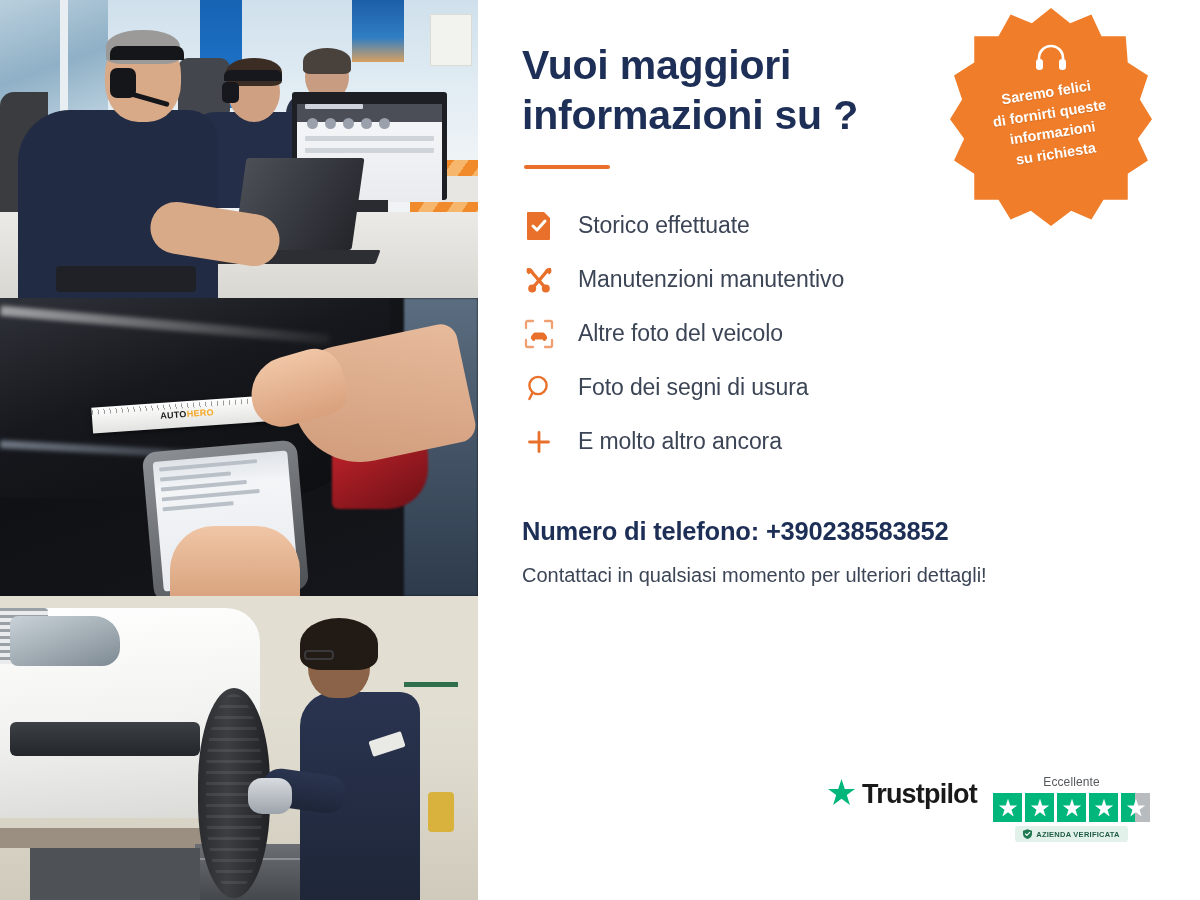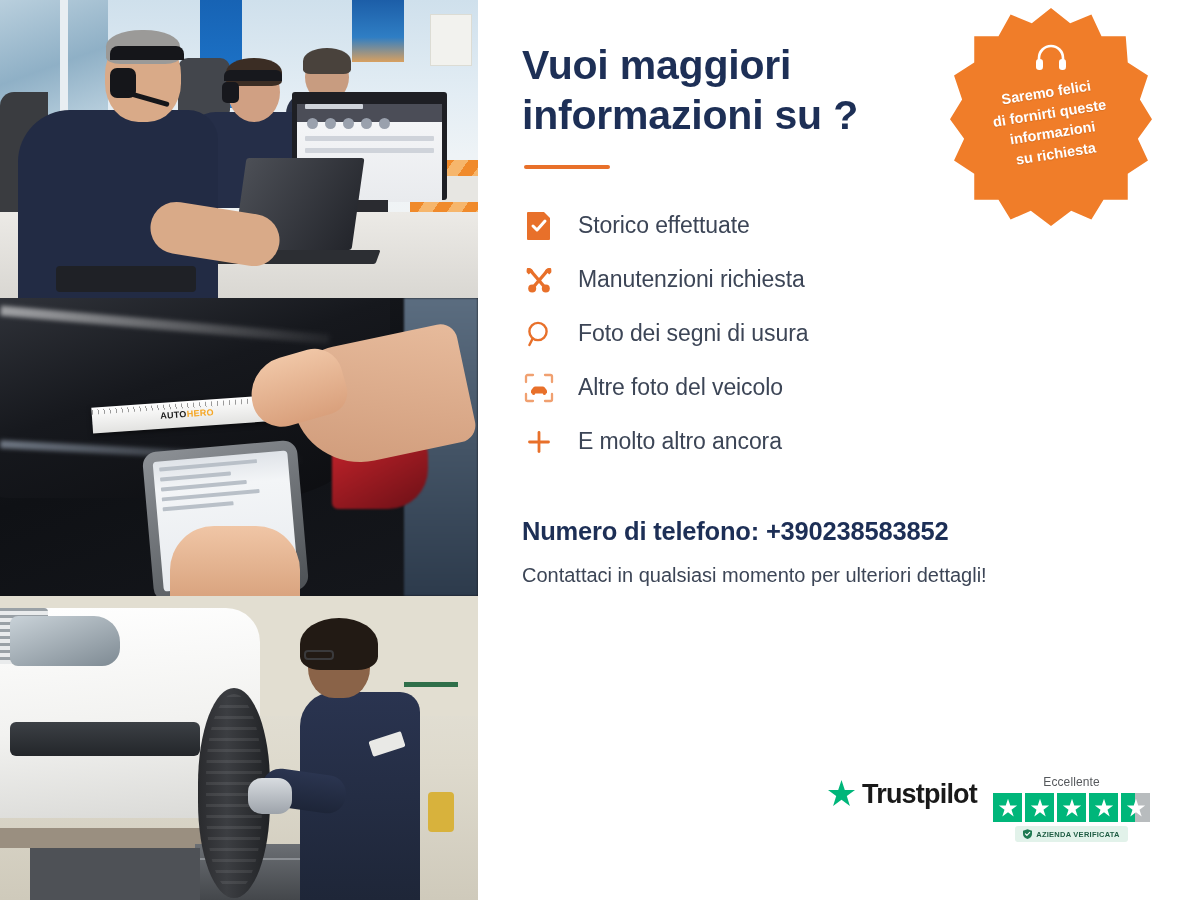--- a/index.html
+++ b/index.html
@@ -323,21 +323,21 @@
 
   
   .trustpilot {
     position: absolute;
     right: 50px;
     bottom: 58px;
     display: flex;
     align-items: center;
     gap: 16px;
   }
-  .tp-logo { display: flex; align-items: flex-end; gap: 7px; }
+  .tp-logo { display: flex; align-items: flex-start; gap: 7px; }
   .tp-logo-name {
     font-size: 27px; font-weight: 700; color: #191919; letter-spacing: -0.8px;
   }
   .tp-rating { display: flex; flex-direction: column; align-items: center; gap: 4px; margin-top: 29px; }
   .tp-excellent {
     font-size: 12px; color: #55585c; letter-spacing: .1px;
   }
   .tp-stars { display: flex; gap: 3px; }
   .tp-star {
     width: 29px; height: 29px; background: #00b67a;
@@ -483,49 +483,49 @@
             <g stroke="#e8702a" stroke-width="3.4" stroke-linecap="round" fill="none">
               <path d="M6.5 5.5L21 22.5"></path>
               <path d="M23.5 5.5L9 22.5"></path>
             </g>
             <path d="M3 3.2c3-1 6.4 1.2 6.4 4.4 0 1-.4 2-.4 2l-2.2-2-2 2-2-2.2s-.6-1.4.2-4.2z" fill="#e8702a"></path>
             <path d="M27 3.2c-3-1-6.4 1.2-6.4 4.4 0 1 .4 2 .4 2l2.2-2 2 2 2-2.2s.6-1.4-.2-4.2z" fill="#e8702a"></path>
             <circle cx="21.8" cy="23.6" r="4" fill="#e8702a"></circle>
             <circle cx="8.2" cy="23.6" r="4" fill="#e8702a"></circle>
           </svg>
         </span>
-        <span class="feature-label">Manutenzioni richiesta</span>
-      </li>
-
-      <li class="feature">
-        <span class="feature-icon">
-          <svg width="28" height="28" viewBox="0 0 28 28" aria-hidden="true">
-            <circle cx="13" cy="11.5" r="8.6" fill="none" stroke="#e8702a" stroke-width="2.4"></circle>
-            <path d="M7.6 18.6L4.4 25" fill="none" stroke="#e8702a" stroke-width="2.4" stroke-linecap="round"></path>
-          </svg>
-        </span>
-        <span class="feature-label">Foto dei segni di usura</span>
+        <span class="feature-label">Manutenzioni manutentivo</span>
       </li>
 
       <li class="feature">
         <span class="feature-icon">
           <svg width="30" height="30" viewBox="0 0 30 30" aria-hidden="true">
             <g fill="none" stroke="#f0a070" stroke-width="2.3" stroke-linecap="round">
               <path d="M2 9V3.6A1.6 1.6 0 0 1 3.6 2H9"></path>
               <path d="M28 9V3.6A1.6 1.6 0 0 0 26.4 2H21"></path>
               <path d="M2 21v5.4A1.6 1.6 0 0 0 3.6 28H9"></path>
               <path d="M28 21v5.4A1.6 1.6 0 0 1 26.4 28H21"></path>
             </g>
             <path d="M7 18.2c0-.6.3-1.2.7-1.7l1.8-2.3c.4-.5 1-.8 1.7-.8h7.6c.7 0 1.3.3 1.7.8l1.8 2.3c.4.5.7 1.1.7 1.7v1.6H7z" fill="#e8702a"></path>
             <rect x="7" y="18" width="16" height="2.6" rx="1" fill="#e8702a"></rect>
             <circle cx="9.6" cy="20.6" r="1.5" fill="#e8702a"></circle>
             <circle cx="20.4" cy="20.6" r="1.5" fill="#e8702a"></circle>
           </svg>
         </span>
         <span class="feature-label">Altre foto del veicolo</span>
+      </li>
+
+      <li class="feature">
+        <span class="feature-icon">
+          <svg width="28" height="28" viewBox="0 0 28 28" aria-hidden="true">
+            <circle cx="13" cy="11.5" r="8.6" fill="none" stroke="#e8702a" stroke-width="2.4"></circle>
+            <path d="M7.6 18.6L4.4 25" fill="none" stroke="#e8702a" stroke-width="2.4" stroke-linecap="round"></path>
+          </svg>
+        </span>
+        <span class="feature-label">Foto dei segni di usura</span>
       </li>
 
       <li class="feature">
         <span class="feature-icon">
           <svg width="28" height="28" viewBox="0 0 28 28" aria-hidden="true">
             <g stroke="#e8702a" stroke-width="2.8" stroke-linecap="round">
               <path d="M14 4.5v19"></path>
               <path d="M4.5 14h19"></path>
             </g>
           </svg>

